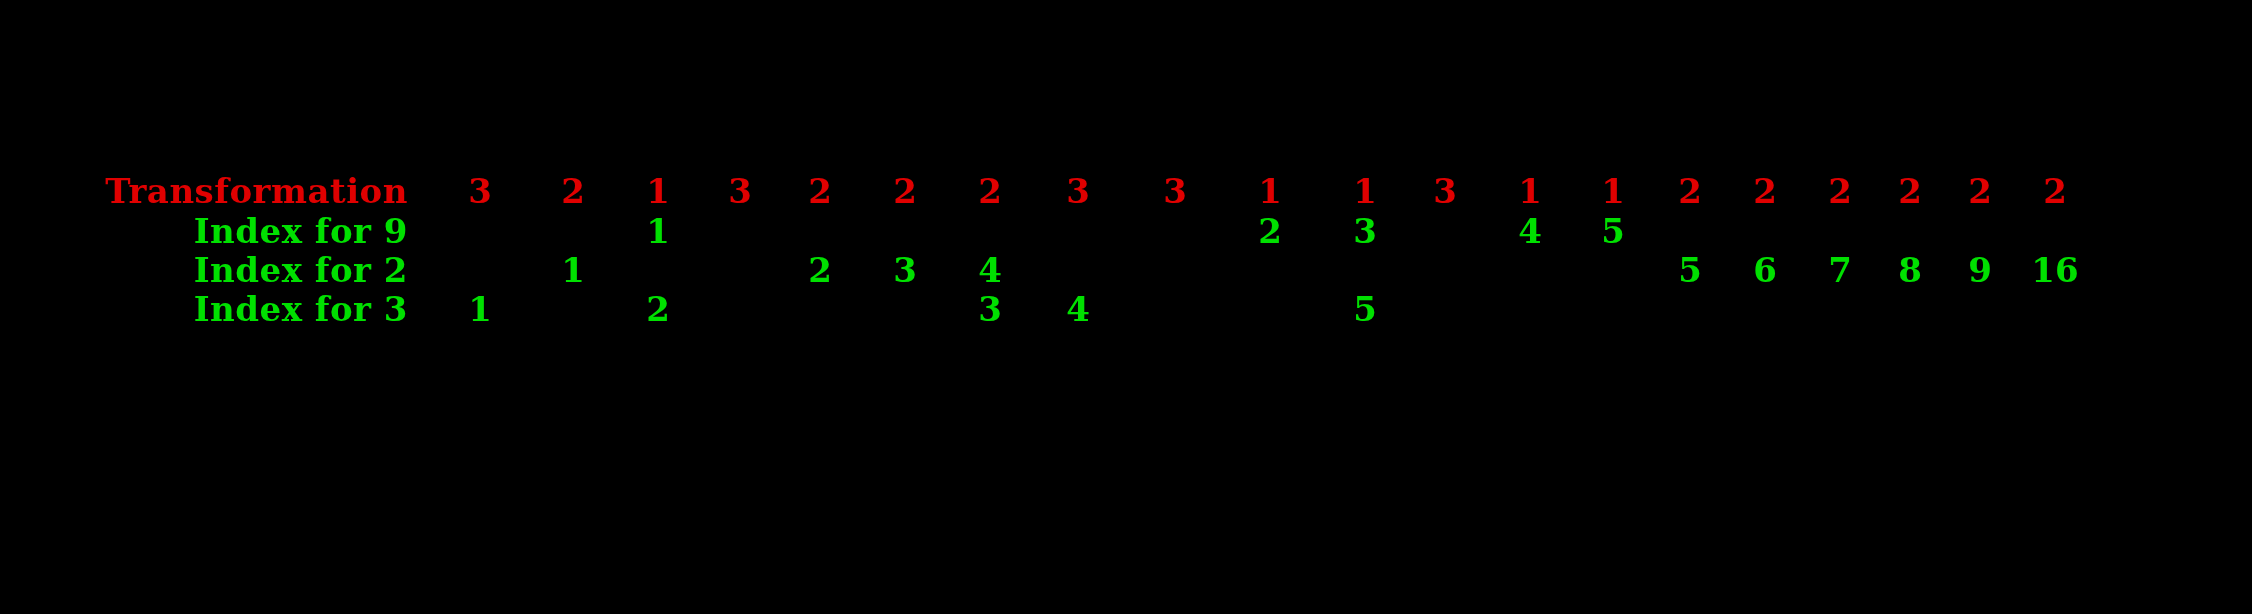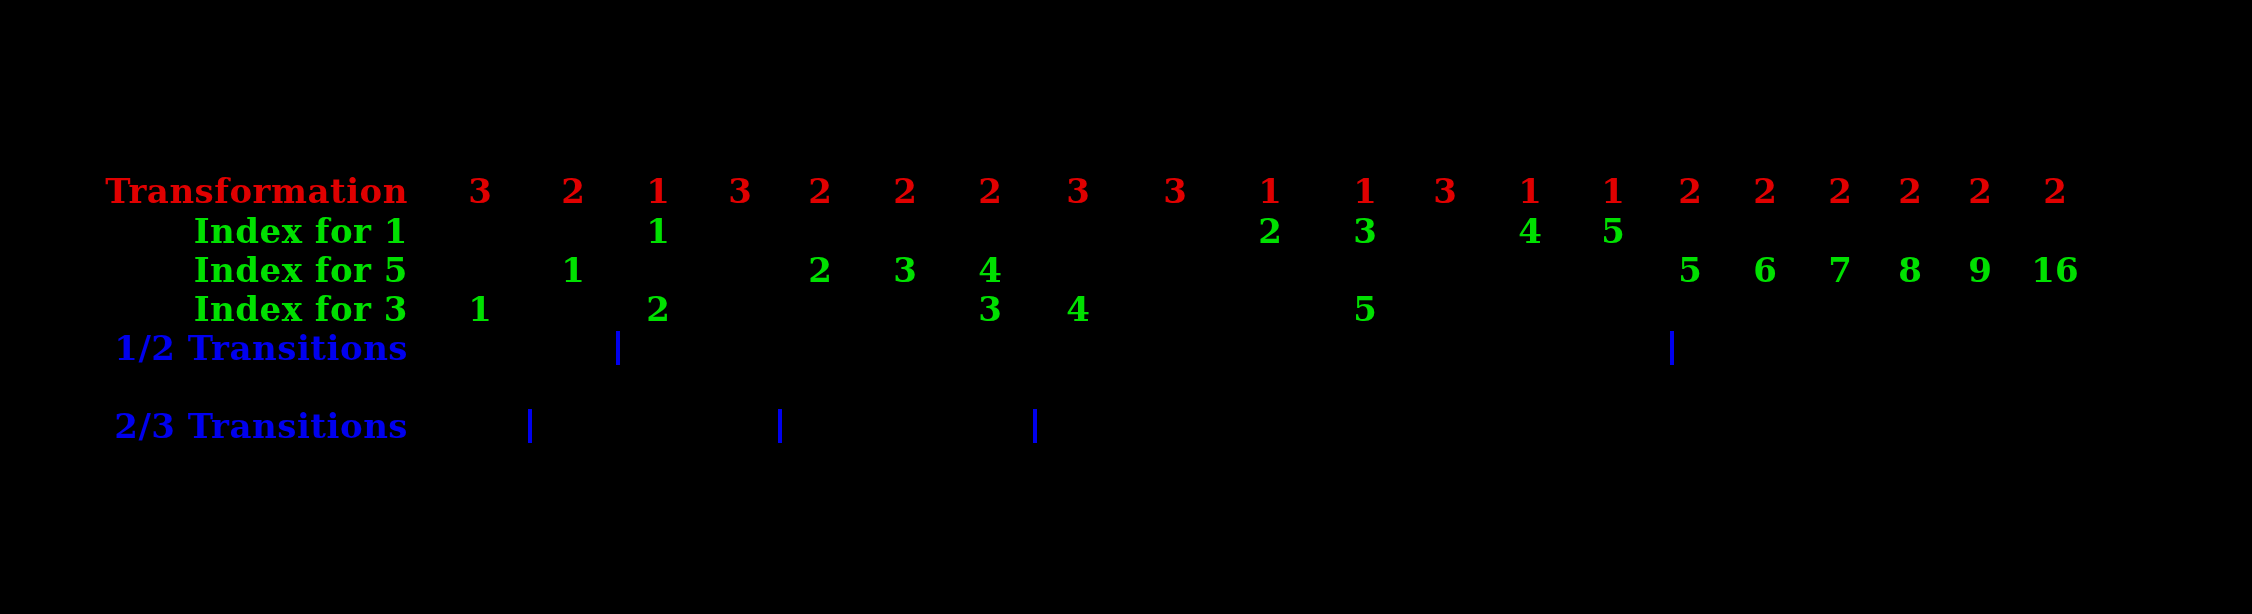--- a/index.html
+++ b/index.html
@@ -94,32 +94,32 @@
         <div class="cell c-transform" style="left: 1690px;"><span>2</span></div>
         <div class="cell c-transform" style="left: 1765px;"><span>2</span></div>
         <div class="cell c-transform" style="left: 1840px;"><span>2</span></div>
         <div class="cell c-transform" style="left: 1910px;"><span>2</span></div>
         <div class="cell c-transform" style="left: 1980px;"><span>2</span></div>
         <div class="cell c-transform" style="left: 2055px;"><span>2</span></div>
       </div>
   </div>
 
   <div class="row" style="top:208px;">
-    <div class="row-label c-index">Index for 1</div>
+    <div class="row-label c-index">Index for 9</div>
     <div class="cells">
         <div class="cell c-index" style="left: 658px;"><span>1</span></div>
         <div class="cell c-index" style="left: 1270px;"><span>2</span></div>
         <div class="cell c-index" style="left: 1365px;"><span>3</span></div>
         <div class="cell c-index" style="left: 1530px;"><span>4</span></div>
         <div class="cell c-index" style="left: 1613px;"><span>5</span></div>
       </div>
   </div>
 
   <div class="row" style="top:247px;">
-    <div class="row-label c-index">Index for 5</div>
+    <div class="row-label c-index">Index for 2</div>
     <div class="cells">
         <div class="cell c-index" style="left: 573px;"><span>1</span></div>
         <div class="cell c-index" style="left: 820px;"><span>2</span></div>
         <div class="cell c-index" style="left: 905px;"><span>3</span></div>
         <div class="cell c-index" style="left: 990px;"><span>4</span></div>
         <div class="cell c-index" style="left: 1690px;"><span>5</span></div>
         <div class="cell c-index" style="left: 1765px;"><span>6</span></div>
         <div class="cell c-index" style="left: 1840px;"><span>7</span></div>
         <div class="cell c-index" style="left: 1910px;"><span>8</span></div>
         <div class="cell c-index" style="left: 1980px;"><span>9</span></div>
@@ -131,41 +131,16 @@
     <div class="row-label c-index">Index for 3</div>
     <div class="cells">
         <div class="cell c-index" style="left: 480px;"><span>1</span></div>
         <div class="cell c-index" style="left: 658px;"><span>2</span></div>
         <div class="cell c-index" style="left: 990px;"><span>3</span></div>
         <div class="cell c-index" style="left: 1078px;"><span>4</span></div>
         <div class="cell c-index" style="left: 1365px;"><span>5</span></div>
       </div>
   </div>
 
-  <div class="row" style="top:325px;">
-    <div class="row-label c-transition">1/2 Transitions</div>
-    <div class="ticks">
-        <div class="tickwrap" style="left: 618px;">
-          <div class="tick" style="background: rgb(0, 0, 238);"></div>
-        </div>
-        <div class="tickwrap" style="left: 1672px;">
-          <div class="tick" style="background: rgb(0, 0, 238);"></div>
-        </div>
-      </div>
-  </div>
 
 
-  <div class="row" style="top:403px;">
-    <div class="row-label c-transition">2/3 Transitions</div>
-    <div class="ticks">
-        <div class="tickwrap" style="left: 530px;">
-          <div class="tick" style="background: rgb(0, 0, 238);"></div>
-        </div>
-        <div class="tickwrap" style="left: 780px;">
-          <div class="tick" style="background: rgb(0, 0, 238);"></div>
-        </div>
-        <div class="tickwrap" style="left: 1035px;">
-          <div class="tick" style="background: rgb(0, 0, 238);"></div>
-        </div>
-      </div>
-  </div>
 
 </div>
 
 </body></html>

